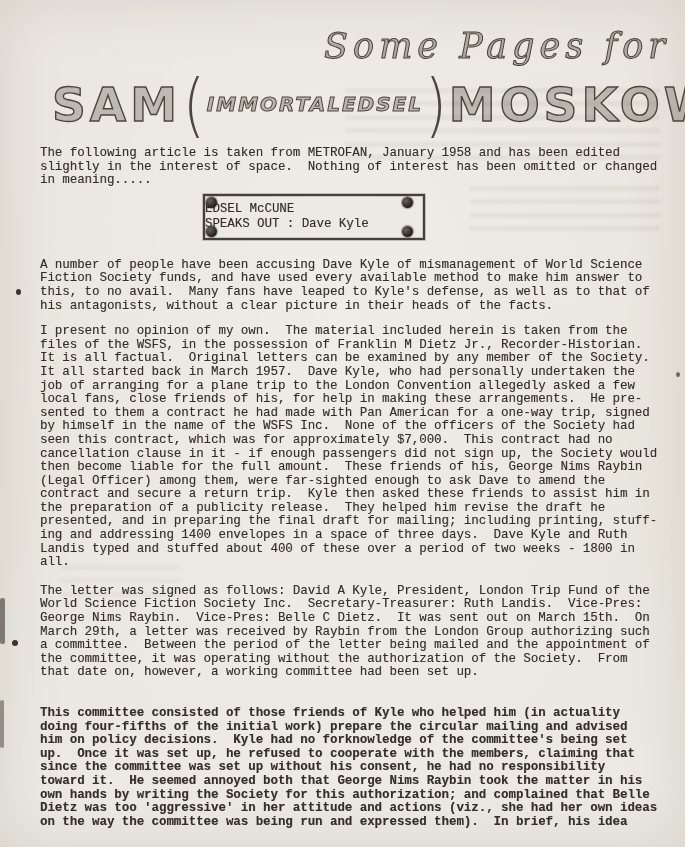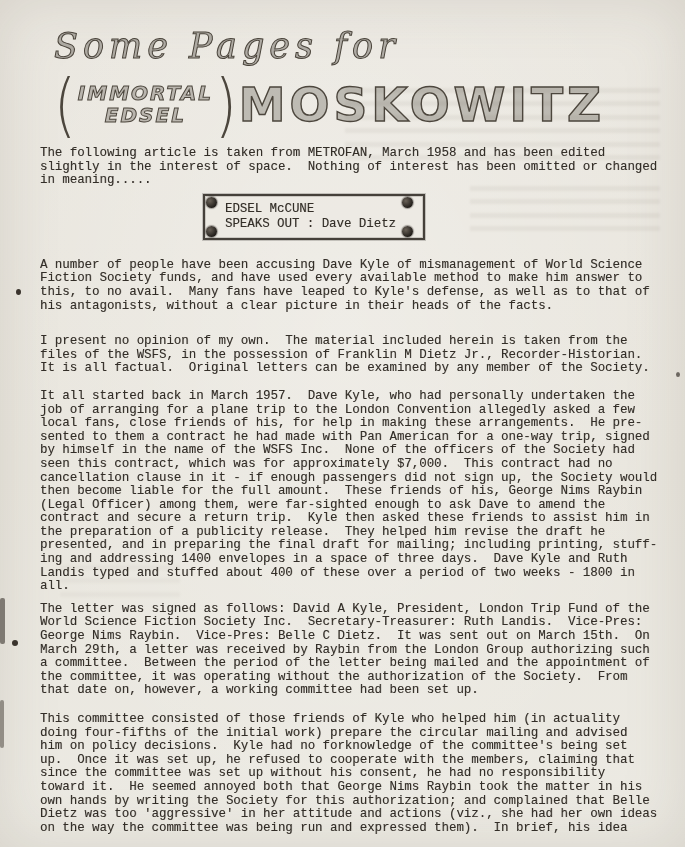--- a/index.html
+++ b/index.html
@@ -43,20 +43,21 @@
   
   .script-title {
     margin: 26px 0 0 14px;
     font-family: "DejaVu Serif", serif;
     font-style: italic;
     font-size: 35px;
     letter-spacing: 5px;
     color: rgba(62,56,48,0.35);
     -webkit-text-stroke: 1px #4a443b;
     white-space: nowrap;
+    text-align: right;
   }
   
   .big-title {
     margin: 2px 0 0 12px;
     display: flex; align-items: center;
     white-space: nowrap;
     height: 72px;
   }
   .stencil {
     font-family: "DejaVu Sans", sans-serif;
@@ -66,21 +67,21 @@
     -webkit-text-stroke: 1.4px #4c463d;
   }
   .paren {
     font-family: "DejaVu Sans", sans-serif;
     font-size: 56px; font-weight: 200;
     color: #4c463d;
     transform: scaleY(1.25);
     margin: 0 2px;
   }
   .paren-words {
-    display: flex; flex-direction: column; align-items: center;
+    display: flex; flex-direction: row; align-items: center;
     font-family: "DejaVu Sans", sans-serif;
     font-style: italic; font-weight: bold;
     font-size: 20px; line-height: 22px;
     letter-spacing: 2px;
     color: rgba(70,63,54,0.3);
     -webkit-text-stroke: 1px #4c463d;
   }
 
   .mono {
     margin: 0;
@@ -94,78 +95,79 @@
 
   .callout {
     position: relative;
     margin: 6px 0 0 163px;
     width: 218px; height: 42px;
     border: 2px solid #45403a;
     box-shadow: 0 0 0 1px rgba(69,64,58,0.25), inset 0 0 0 1px rgba(69,64,58,0.2);
     display: flex; align-items: center;
     background: rgba(236,233,226,0.6);
   }
-  .callout-text { padding-left: 20px; }
+  .callout-text { padding-left: 0; }
   .callout-text .mono { line-height: 15px; font-size: 12.4px; }
   .rivet {
     position: absolute; width: 11px; height: 11px; border-radius: 50%;
     background: radial-gradient(circle at 35% 35%, #6a6258, #221e1a 70%);
     box-shadow: 0 0 1px 1px rgba(34,30,26,0.4);
   }
   .rivet.tl { left: 1px;  top: 1px; }
   .rivet.bl { left: 1px;  bottom: 1px; }
   .rivet.tr { right: 10px; top: 1px; }
   .rivet.br { right: 10px; bottom: 1px; }
 
   .para-1 { margin-top: 19px; }
-  .para-2 { margin-top: 22px; }
-  .para-3 { margin-top: 14px; }
-  .para-4 { margin-top: 9px; }
-  .para-5 { margin-top: 15px; }
+  .para-2 { margin-top: 12px; }
+  .para-3 { }
+  .para-4 { margin-top: 15px; }
+  .para-5 { margin-top: 27px; font-weight: bold; }
 </style>
 </head>
 <body>
 
 <div class="page">
 
   <div class="ghost g1"></div>
   <div class="ghost g2"></div>
   <div class="ghost g3"></div>
   <div class="speck s1"></div>
   <div class="speck s2"></div>
   <div class="speck s3"></div>
   <div class="edge-mark e1"></div>
   <div class="edge-mark e2"></div>
 
   <div class="column">
 
     <div class="script-title">Some Pages for</div>
 
     <div class="big-title">
+      <span class="stencil">SAM</span>
       <span class="paren">(</span>
       <span class="paren-words">
         <span>IMMORTAL</span>
         <span>EDSEL</span>
       </span>
       <span class="paren">)</span>
       <span class="stencil">MOSKOWITZ</span>
     </div>
 
-    <p class="mono intro">The following article is taken from METROFAN, March 1958 and has been edited
+    <p class="mono intro">The following article is taken from METROFAN, January 1958 and has been edited
 slightly in the interest of space.  Nothing of interest has been omitted or changed
 in meaning.....</p>
 
     <div class="callout">
       <span class="rivet tl"></span>
       <span class="rivet tr"></span>
       <span class="rivet bl"></span>
       <span class="rivet br"></span>
       <div class="callout-text">
         <div class="mono">EDSEL McCUNE</div>
-        <div class="mono">SPEAKS OUT : Dave Dietz</div>
+        <div class="mono">SPEAKS OUT : Dave Kyle</div>
       </div>
     </div>
 
     <p class="mono para-1">A number of people have been accusing Dave Kyle of mismanagement of World Science
 Fiction Society funds, and have used every available method to make him answer to
 this, to no avail.  Many fans have leaped to Kyle's defense, as well as to that of
 his antagonists, without a clear picture in their heads of the facts.</p>
     <p class="mono para-2">I present no opinion of my own.  The material included herein is taken from the
 files of the WSFS, in the possession of Franklin M Dietz Jr., Recorder-Historian.
 It is all factual.  Original letters can be examined by any member of the Society.</p>

